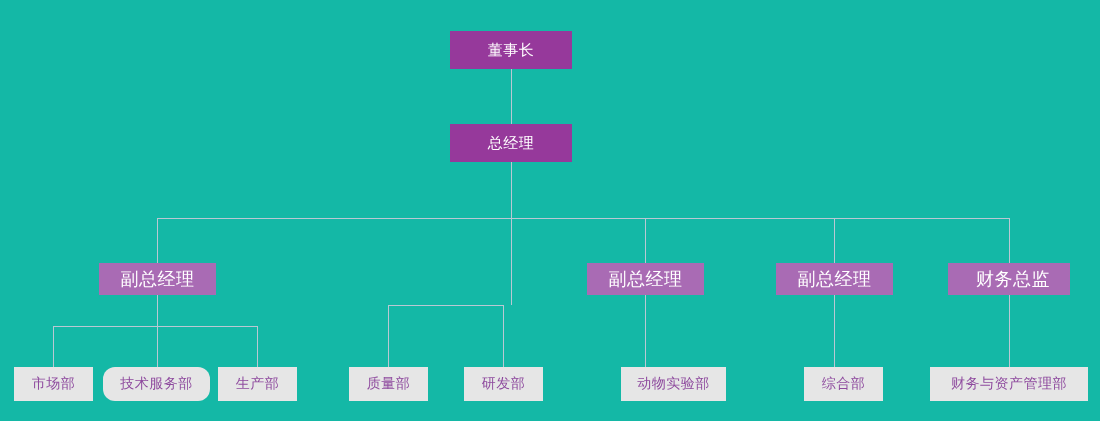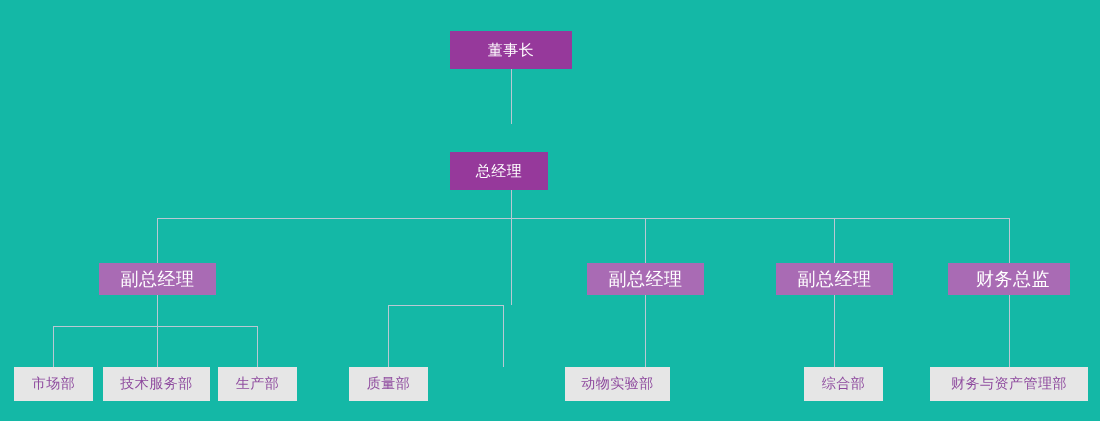--- a/index.html
+++ b/index.html
@@ -81,28 +81,29 @@
   <div class="connector v" style="left:53px; top:326px; height:41px;"></div>
   <div class="connector v" style="left:157px; top:326px; height:41px;"></div>
   <div class="connector v" style="left:257px; top:326px; height:41px;"></div>
 
   <div class="connector v" style="left:645px; top:295px; height:72px;"></div>
   <div class="connector v" style="left:834px; top:295px; height:72px;"></div>
   <div class="connector v" style="left:1009px; top:295px; height:72px;"></div>
 
   <div class="node node-exec" style="left:450px; top:31px; width:122px;">董事长</div>
 
-  <div class="node node-exec" style="left:450px; top:124px; width:98px;margin-top:28px;">总经理</div>
+  <div class="node node-exec" style="left:450px; top:124px; width:122px;">总经理</div>
 
   <div class="node node-vp" style="left:99px; top:263px; width:117px;">副总经理</div>
   <div class="node node-vp" style="left:587px; top:263px; width:117px;">副总经理</div>
   <div class="node node-vp" style="left:776px; top:263px; width:117px;">副总经理</div>
   <div class="node node-vp" style="left:948px; top:263px; width:122px;padding-left:8px;">财务总监</div>
 
   <div class="node node-dept" style="left:14px; top:367px; width:79px;">市场部</div>
-  <div class="node node-dept" style="left:103px; top:367px; width:107px;">技术服务部</div>
+  <div class="node node-dept" style="left:103px; top:367px; width:107px;border-radius:12px;">技术服务部</div>
   <div class="node node-dept" style="left:218px; top:367px; width:79px;">生产部</div>
   <div class="node node-dept" style="left:349px; top:367px; width:79px;">质量部</div>
-  <div class="node node-dept" style="left:565px; top:367px; width:105px;">动物实验部</div>
+  <div class="node node-dept" style="left:464px; top:367px; width:79px;">研发部</div>
+  <div class="node node-dept" style="left:621px; top:367px; width:105px;">动物实验部</div>
   <div class="node node-dept" style="left:804px; top:367px; width:79px;">综合部</div>
   <div class="node node-dept" style="left:930px; top:367px; width:158px;">财务与资产管理部</div>
 
 </div>
 
 </body></html>

